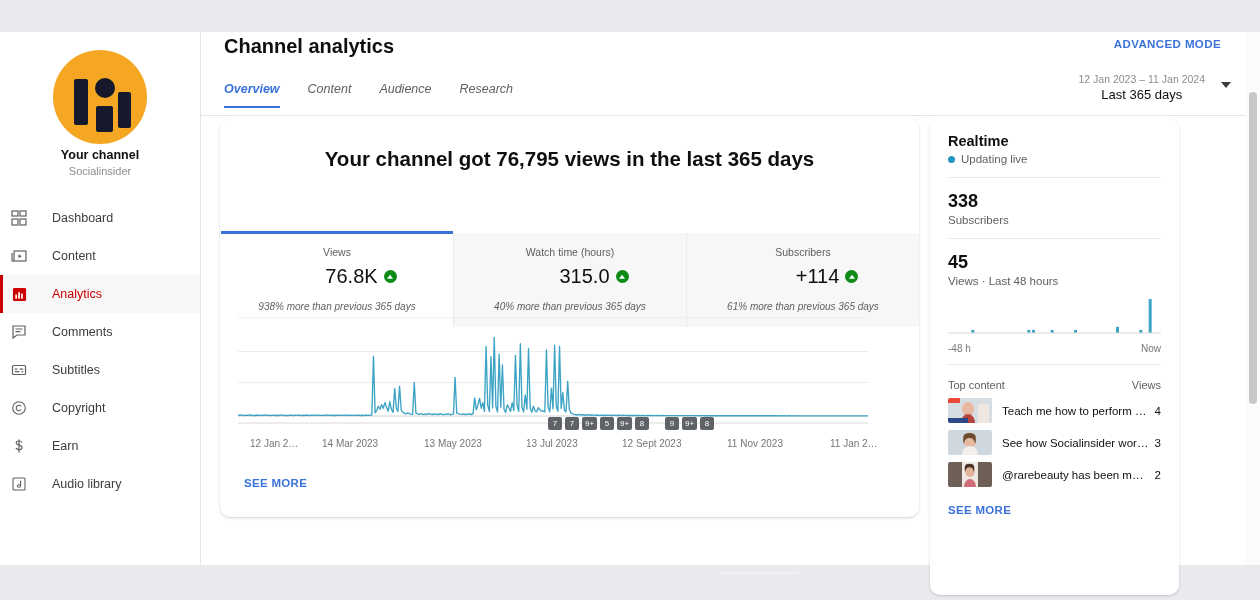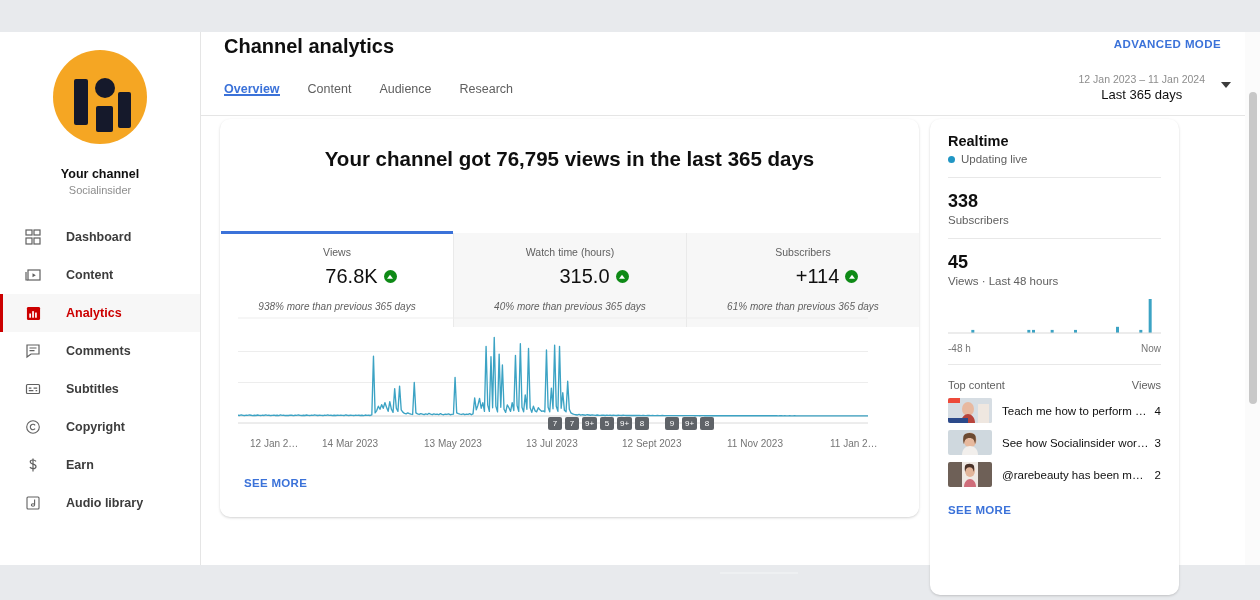--- a/index.html
+++ b/index.html
@@ -31,27 +31,27 @@
   .channel-block { padding-top: 18px; text-align: center; }
   .avatar {
     width: 94px; height: 94px; border-radius: 50%;
     background: #f5a623; margin: 0 auto; position: relative; overflow: hidden;
   }
   .av-bar1 { position:absolute; left:21px; top:29px; width:14px; height:46px; background:#15192b; border-radius:2px; }
   .av-dot  { position:absolute; left:42px; top:28px; width:20px; height:20px; background:#15192b; border-radius:50%; }
   .av-bar2 { position:absolute; left:43px; top:56px; width:17px; height:26px; background:#15192b; border-radius:2px; }
   .av-bar3 { position:absolute; left:65px; top:42px; width:13px; height:36px; background:#15192b; border-radius:2px; }
 
-  .ch-name { margin-top: 23px; font-size: 12.5px; font-weight: 700; color: #0f0f0f; }
+  .ch-name { margin-top: 4px; font-size: 12.5px; font-weight: 700; color: #0f0f0f; }
   .ch-sub  { margin-top: 3px; font-size: 11px; color: #8d8d8d; }
 
   .nav { margin-top: 22px; }
   .nav-item {
     position: relative; display: flex; align-items: center;
-    height: 38px; padding-left: 22px; cursor: pointer; font-weight: bold;
+    height: 38px; padding-left: 8px; cursor: pointer;
   }
   .nav-item .ico { width: 22px; height: 22px; flex: 0 0 22px; color: #606060; display:flex; align-items:center; justify-content:center; }
   .nav-item .lbl { margin-left: 22px; font-size: 12.5px; color: #3c3c3c; }
   .nav-item.active { background: #f7f7f7; }
   .nav-item.active::before {
     content: ""; position: absolute; left: 0; top: 0; width: 3px; height: 100%; background: #cc0000;
   }
   .nav-item.active .ico { color: #cc0000; }
   .nav-item.active .lbl { color: #cc0000; }
 
@@ -59,21 +59,21 @@
   .content { position: absolute; left: 201px; top: 32px; width: 1044px; height: 533px; background: #ffffff; }
 
   .adv-mode {
     position: absolute; right: 24px; top: 6px;
     font-size: 11.5px; font-weight: 700; letter-spacing: .4px; color: #3b72d9; cursor: pointer;
   }
 
   .page-title { position: absolute; left: 23px; top: 3px; font-size: 20px; font-weight: 700; color: #0f0f0f; }
 
   .tabs { position: absolute; left: 23px; top: 50px; display: flex; gap: 28px; }
-  .tab { font-size: 12.5px; color: #606060; cursor: pointer; position: relative; }
+  .tab { font-size: 12.5px; color: #606060; padding-bottom: 12px; cursor: pointer; position: relative; font-style: italic; }
   .tab.active { color: #3b72d9; font-weight: 600; }
   .tab.active::after {
     content: ""; position: absolute; left: 0; right: 0; bottom: 0; height: 2.5px; background: #3b72d9;
   }
   .tabs-underline { position: absolute; left: 0; top: 83px; width: 1044px; height: 1px; background: #e5e5e5; }
 
   .daterange { position: absolute; right: 40px; top: 41px; text-align: center; cursor: pointer; }
   .dr-top { font-size: 10.5px; color: #8d8d8d; }
   .dr-main { font-size: 13px; color: #0f0f0f; margin-top: 2px; }
   .dr-caret { position: absolute; right: 14px; top: 50px; width: 0; height: 0;

